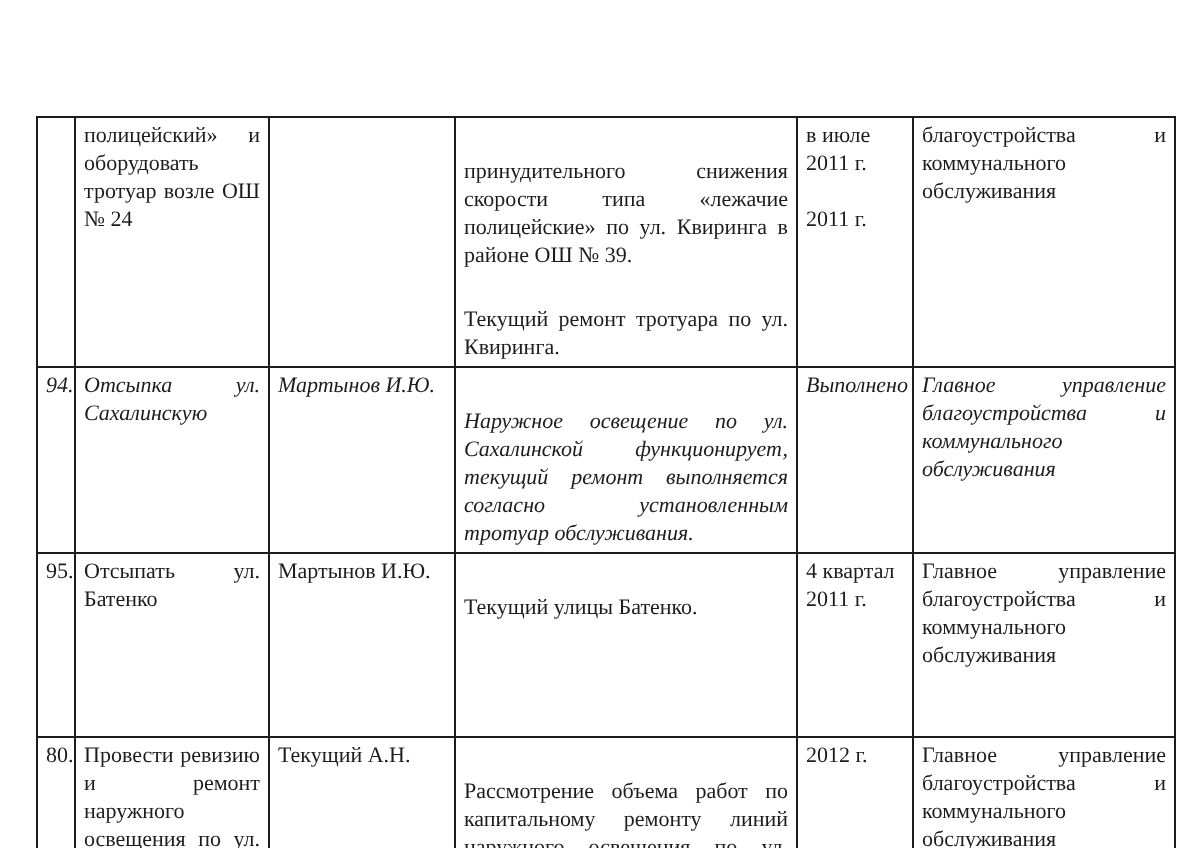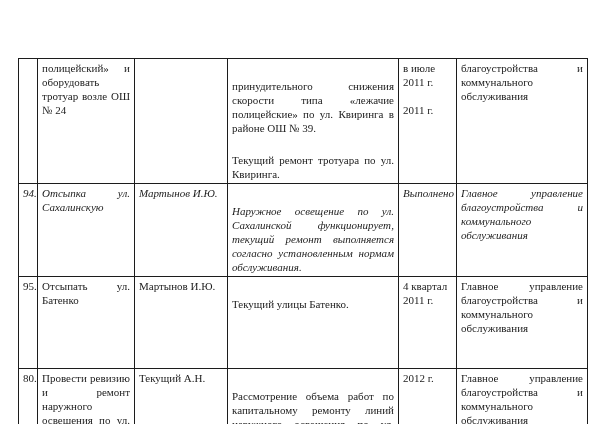--- a/index.html
+++ b/index.html
@@ -77,21 +77,21 @@
             <div class="line"></div>
             <div class="line">2011 г.</div>
           </td>
         <td class="c-dept">благоустройства и коммунального обслуживания</td>
       </tr>
         <tr class="row">
         <td class="c-num">94.</td>
         <td class="c-task">Отсыпка ул. Сахалинскую</td>
         <td class="c-resp">Мартынов И.Ю.</td>
         <td class="c-details">
-            <div class="line">Наружное освещение по ул. Сахалинской функционирует, текущий ремонт выполняется согласно установленным нормам обслуживания.</div>
+            <div class="line">Наружное освещение по ул. Сахалинской функционирует, текущий ремонт выполняется согласно установленным тротуар обслуживания.</div>
           </td>
         <td class="c-term">
             <div class="line">Выполнено</div>
           </td>
         <td class="c-dept">Главное управление благоустройства и коммунального обслуживания</td>
       </tr>
         <tr class="row">
         <td class="c-num">95.</td>
         <td class="c-task">Отсыпать ул. Батенко</td>
         <td class="c-resp">Мартынов И.Ю.</td>

